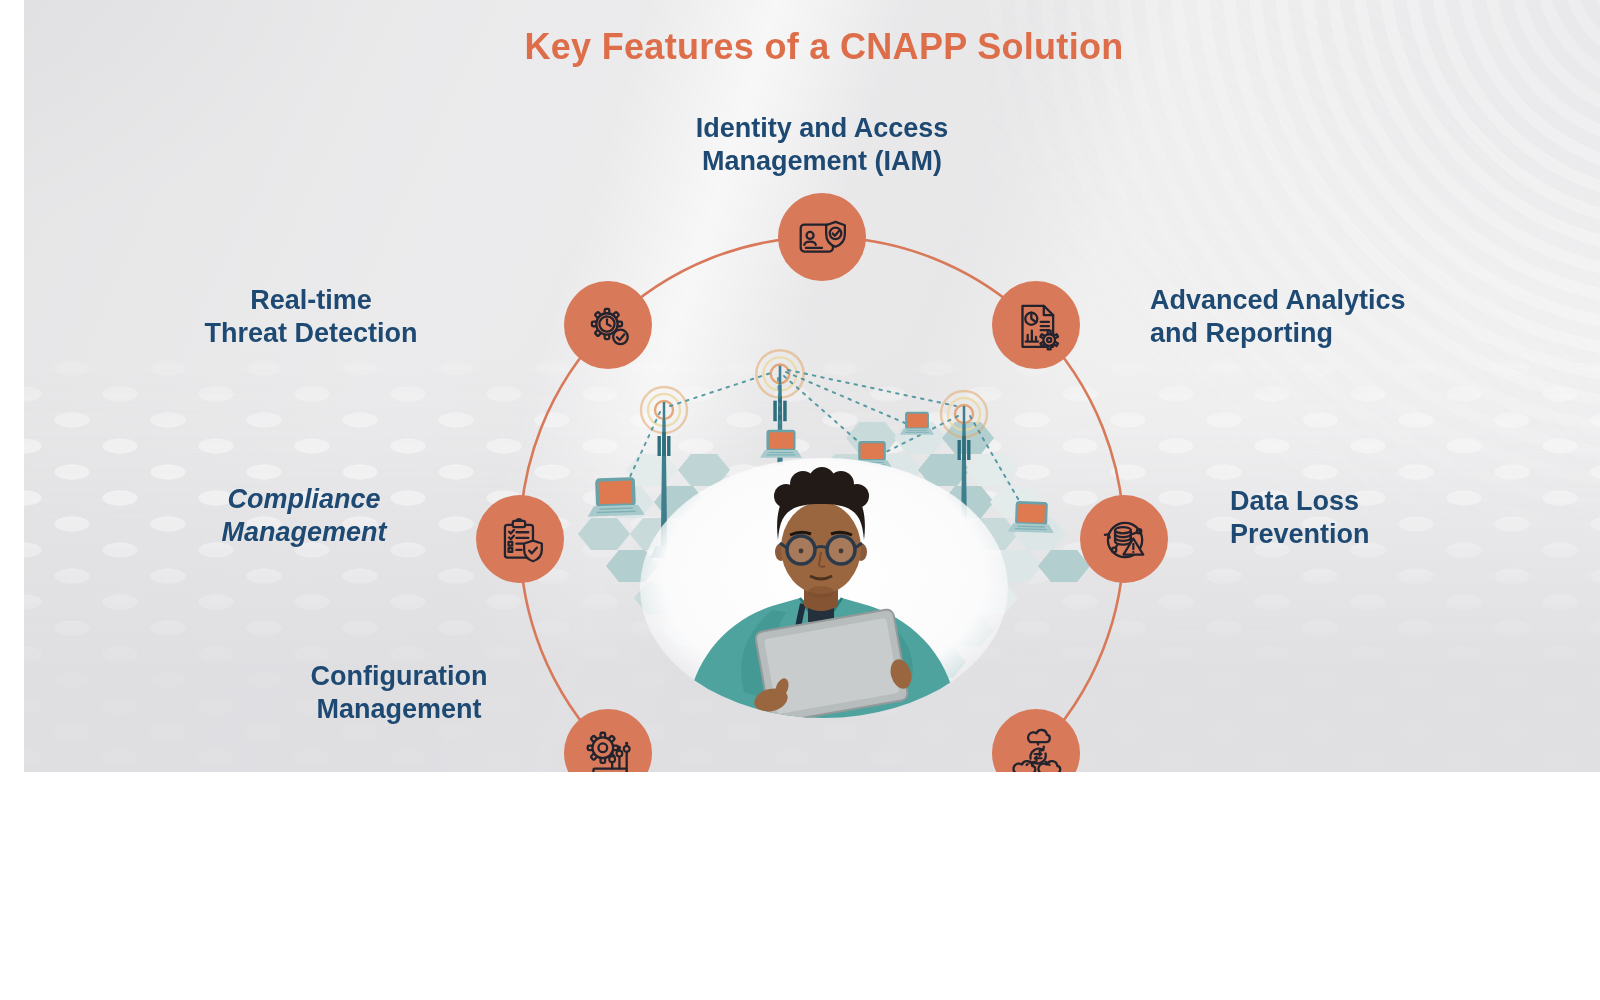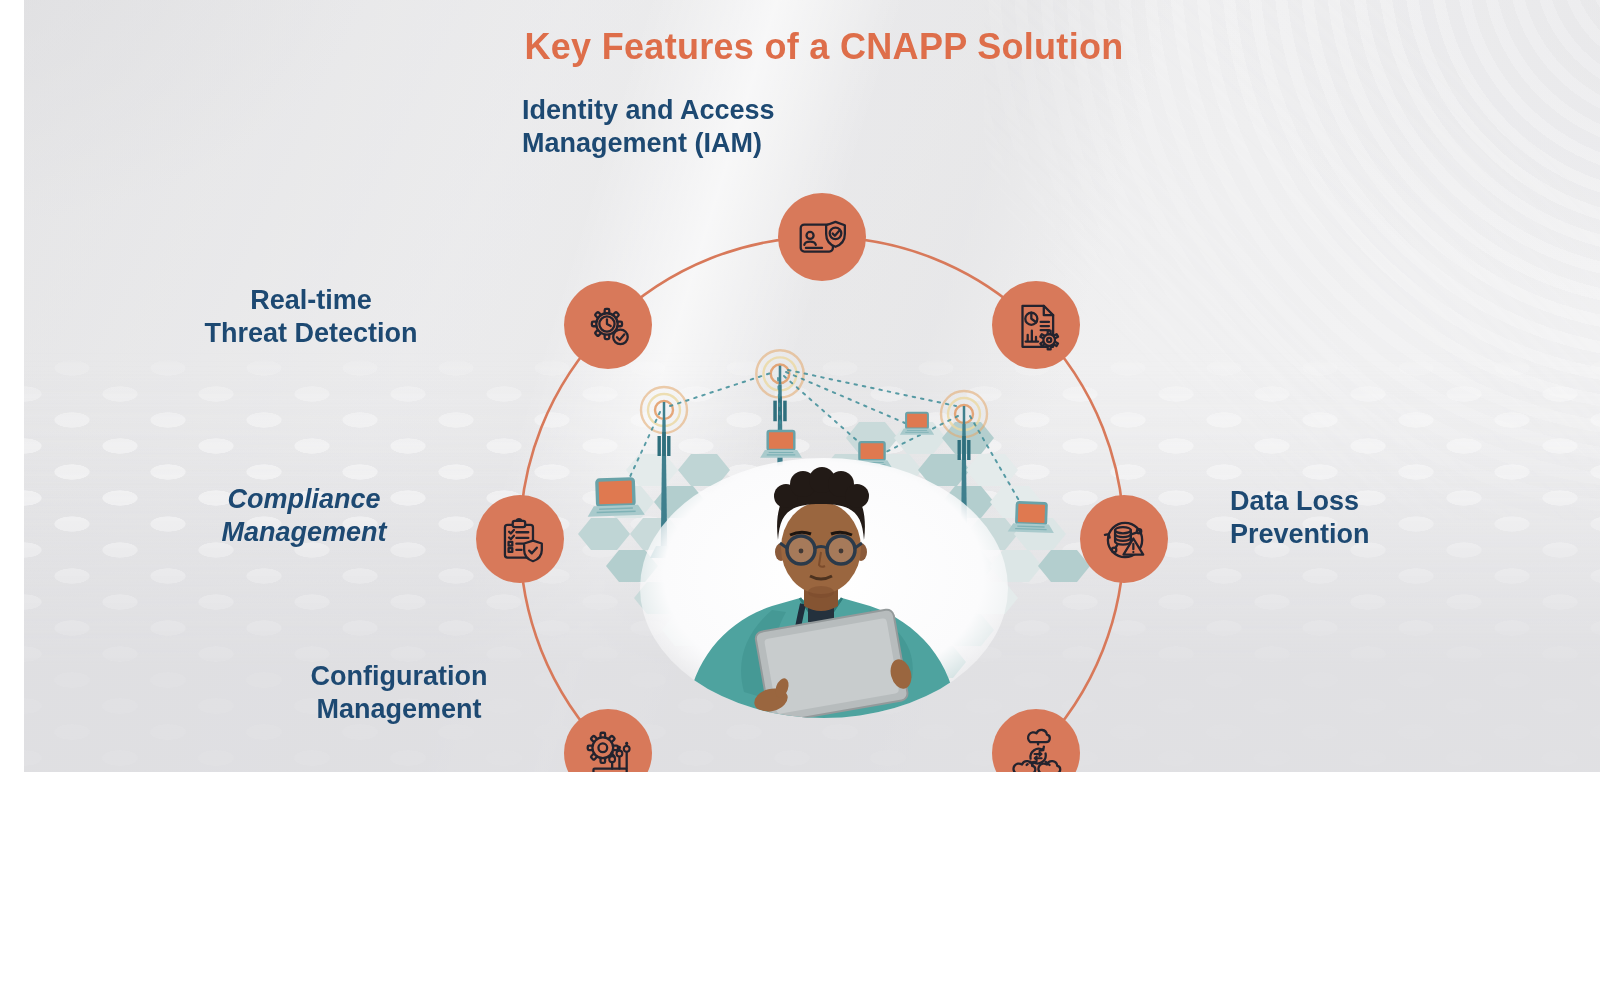--- a/index.html
+++ b/index.html
@@ -46,21 +46,21 @@
     position:absolute;width:88px;height:88px;border-radius:50%;z-index:2;
     background:var(--node,#d8795a);display:flex;align-items:center;justify-content:center;
   }
   .icon{display:block;}
   .icon .mask{fill:var(--node,#d8795a);}
   .icon .dotfill{fill:var(--icon,#23232e);stroke:none;}
   .label{
     position:absolute;z-index:2;white-space:pre-line;
     font-size:27px;line-height:1.24;font-weight:700;color:var(--label,#1d4972);
   }
-  .node-iam{left:754px;top:193px;}        .label-iam{left:498px;top:94px;width:600px;}
+  .node-iam{left:754px;top:193px;}        .label-iam{left:498px;top:112px;width:600px;text-align:center;}
   .node-threat{left:540px;top:281px;}     .label-threat{left:137px;top:284px;width:300px;text-align:center;}
   .node-analytics{left:968px;top:281px;}  .label-analytics{left:1126px;top:284px;text-align:left;}
   .node-compliance{left:452px;top:495px;} .label-compliance{left:130px;top:483px;width:300px;text-align:center;font-style:italic;}
   .node-dlp{left:1056px;top:495px;}       .label-dlp{left:1206px;top:485px;text-align:left;}
   .node-config{left:540px;top:709px;}     .label-config{left:230px;top:660px;width:290px;text-align:center;}
   .node-multicloud{left:968px;top:709px;} .label-multicloud{left:1110px;top:716px;text-align:left;}
   .node-incident{left:754px;top:797px;}   .label-incident{left:498px;top:903px;width:600px;text-align:center;}
 </style>
 </head>
 <body>
@@ -359,20 +359,22 @@
       <path d="M26,8.5 V4 M16,11.5 l-3,-3 M36,11.5 l3,-3 M12,20.5 H7.5 M40,20.5 H44.5"></path>
       <path class="mask" d="M17,39 V27 A9.5,9.5 0 0 1 36,27 V39 Z"></path>
       <circle cx="26.5" cy="27" r="3"></circle>
       <path d="M26.5,30 V39"></path>
       <rect class="mask" x="13" y="39" width="27" height="5.5" rx="1.4"></rect>
     </svg>
   </div>
 
   <div class="label label-iam">Identity and Access
 Management (IAM)</div>
+  <div class="label label-analytics">Advanced Analytics
+and Reporting</div>
   <div class="label label-dlp">Data Loss
 Prevention</div>
   <div class="label label-config">Configuration
 Management</div>
   <div class="label label-compliance">Compliance
 Management</div>
   <div class="label label-threat">Real-time
 Threat Detection</div>
 </div>
 

